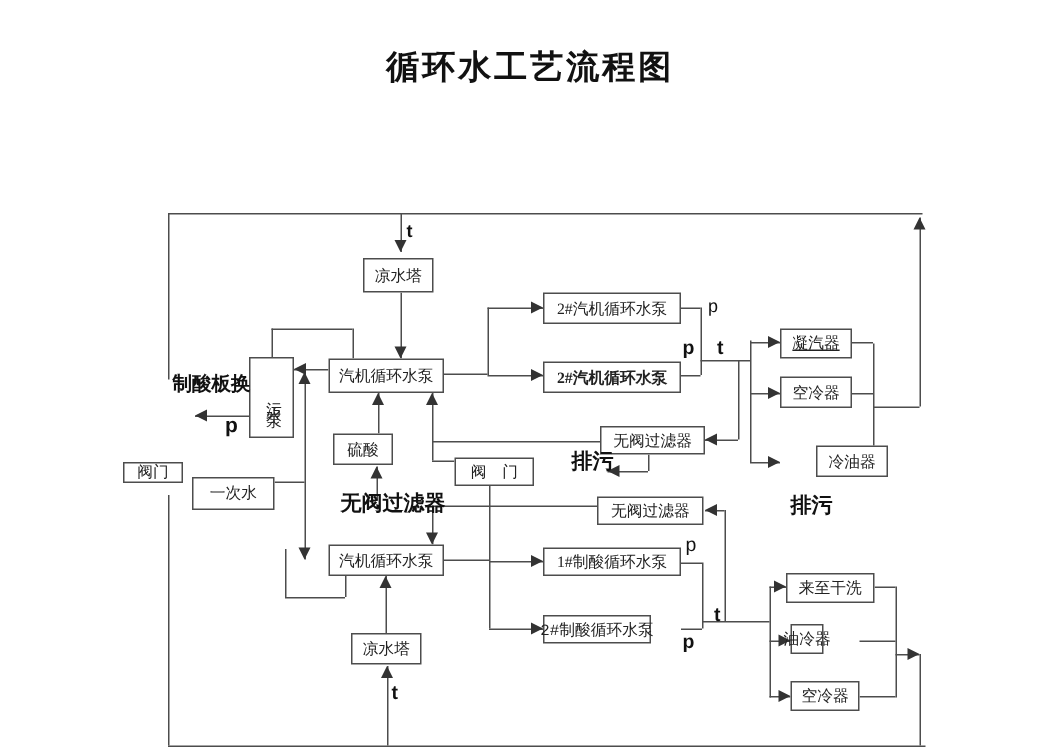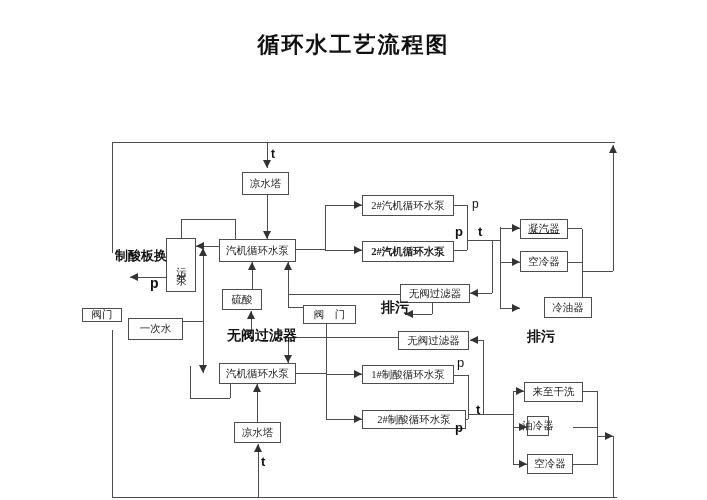--- a/index.html
+++ b/index.html
@@ -134,21 +134,21 @@
       <div class="node" style="left: 520px; top: 219px; width: 48px; height: 20px; text-decoration: underline;">凝汽器</div>
       <div class="node" style="left: 520px; top: 251px; width: 48px; height: 21px;">空冷器</div>
       <div class="node" style="left: 544px; top: 297px; width: 48px; height: 21px;">冷油器</div>
       <div class="node" style="left: 222px; top: 289px; width: 40px; height: 21px;">硫酸</div>
       <div class="node" style="left: 303px; top: 305px; width: 53px; height: 19px;">阀　门</div>
       <div class="node" style="left: 82px; top: 308px; width: 40px; height: 14px;">阀门</div>
       <div class="node" style="left: 128px; top: 318px; width: 55px; height: 22px;">一次水</div>
       <div class="node" style="left: 219px; top: 363px; width: 77px; height: 21px;">汽机循环水泵</div>
       <div class="node" style="left: 398px; top: 331px; width: 71px; height: 19px;">无阀过滤器</div>
       <div class="node" style="left: 362px; top: 365px; width: 92px; height: 19px;">1#制酸循环水泵</div>
-      <div class="node" style="left: 362px; top: 410px; width: 104px; height: 19px;">2#制酸循环水泵</div>
+      <div class="node" style="left: 362px; top: 410px; width: 72px; height: 19px; font-family: Liberation Mono, monospace;">2#制酸循环水泵</div>
       <div class="node" style="left: 524px; top: 382px; width: 59px; height: 20px;">来至干洗</div>
       <div class="node" style="left: 527px; top: 416px; width: 22px; height: 20px;">油冷器</div>
       <div class="node" style="left: 527px; top: 454px; width: 46px; height: 20px;">空冷器</div>
       <div class="node" style="left: 234px; top: 422px; width: 47px; height: 21px;">凉水塔</div>
       <div class="lbl bold" style="left: 115px; top: 249px; font-size: 13px;">制酸板换</div>
       <div class="lbl bold" style="left: 227px; top: 328px; font-size: 14px;">无阀过滤器</div>
       <div class="lbl bold" style="left: 381px; top: 300px; font-size: 14px;">排污</div>
       <div class="lbl bold" style="left: 527px; top: 329px; font-size: 14px;">排污</div>
       <div class="lbl bold" style="left: 271px; top: 148px; font-size: 12px;">t</div>
       <div class="lbl bold" style="left: 150px; top: 276px; font-size: 14px;">p</div>

